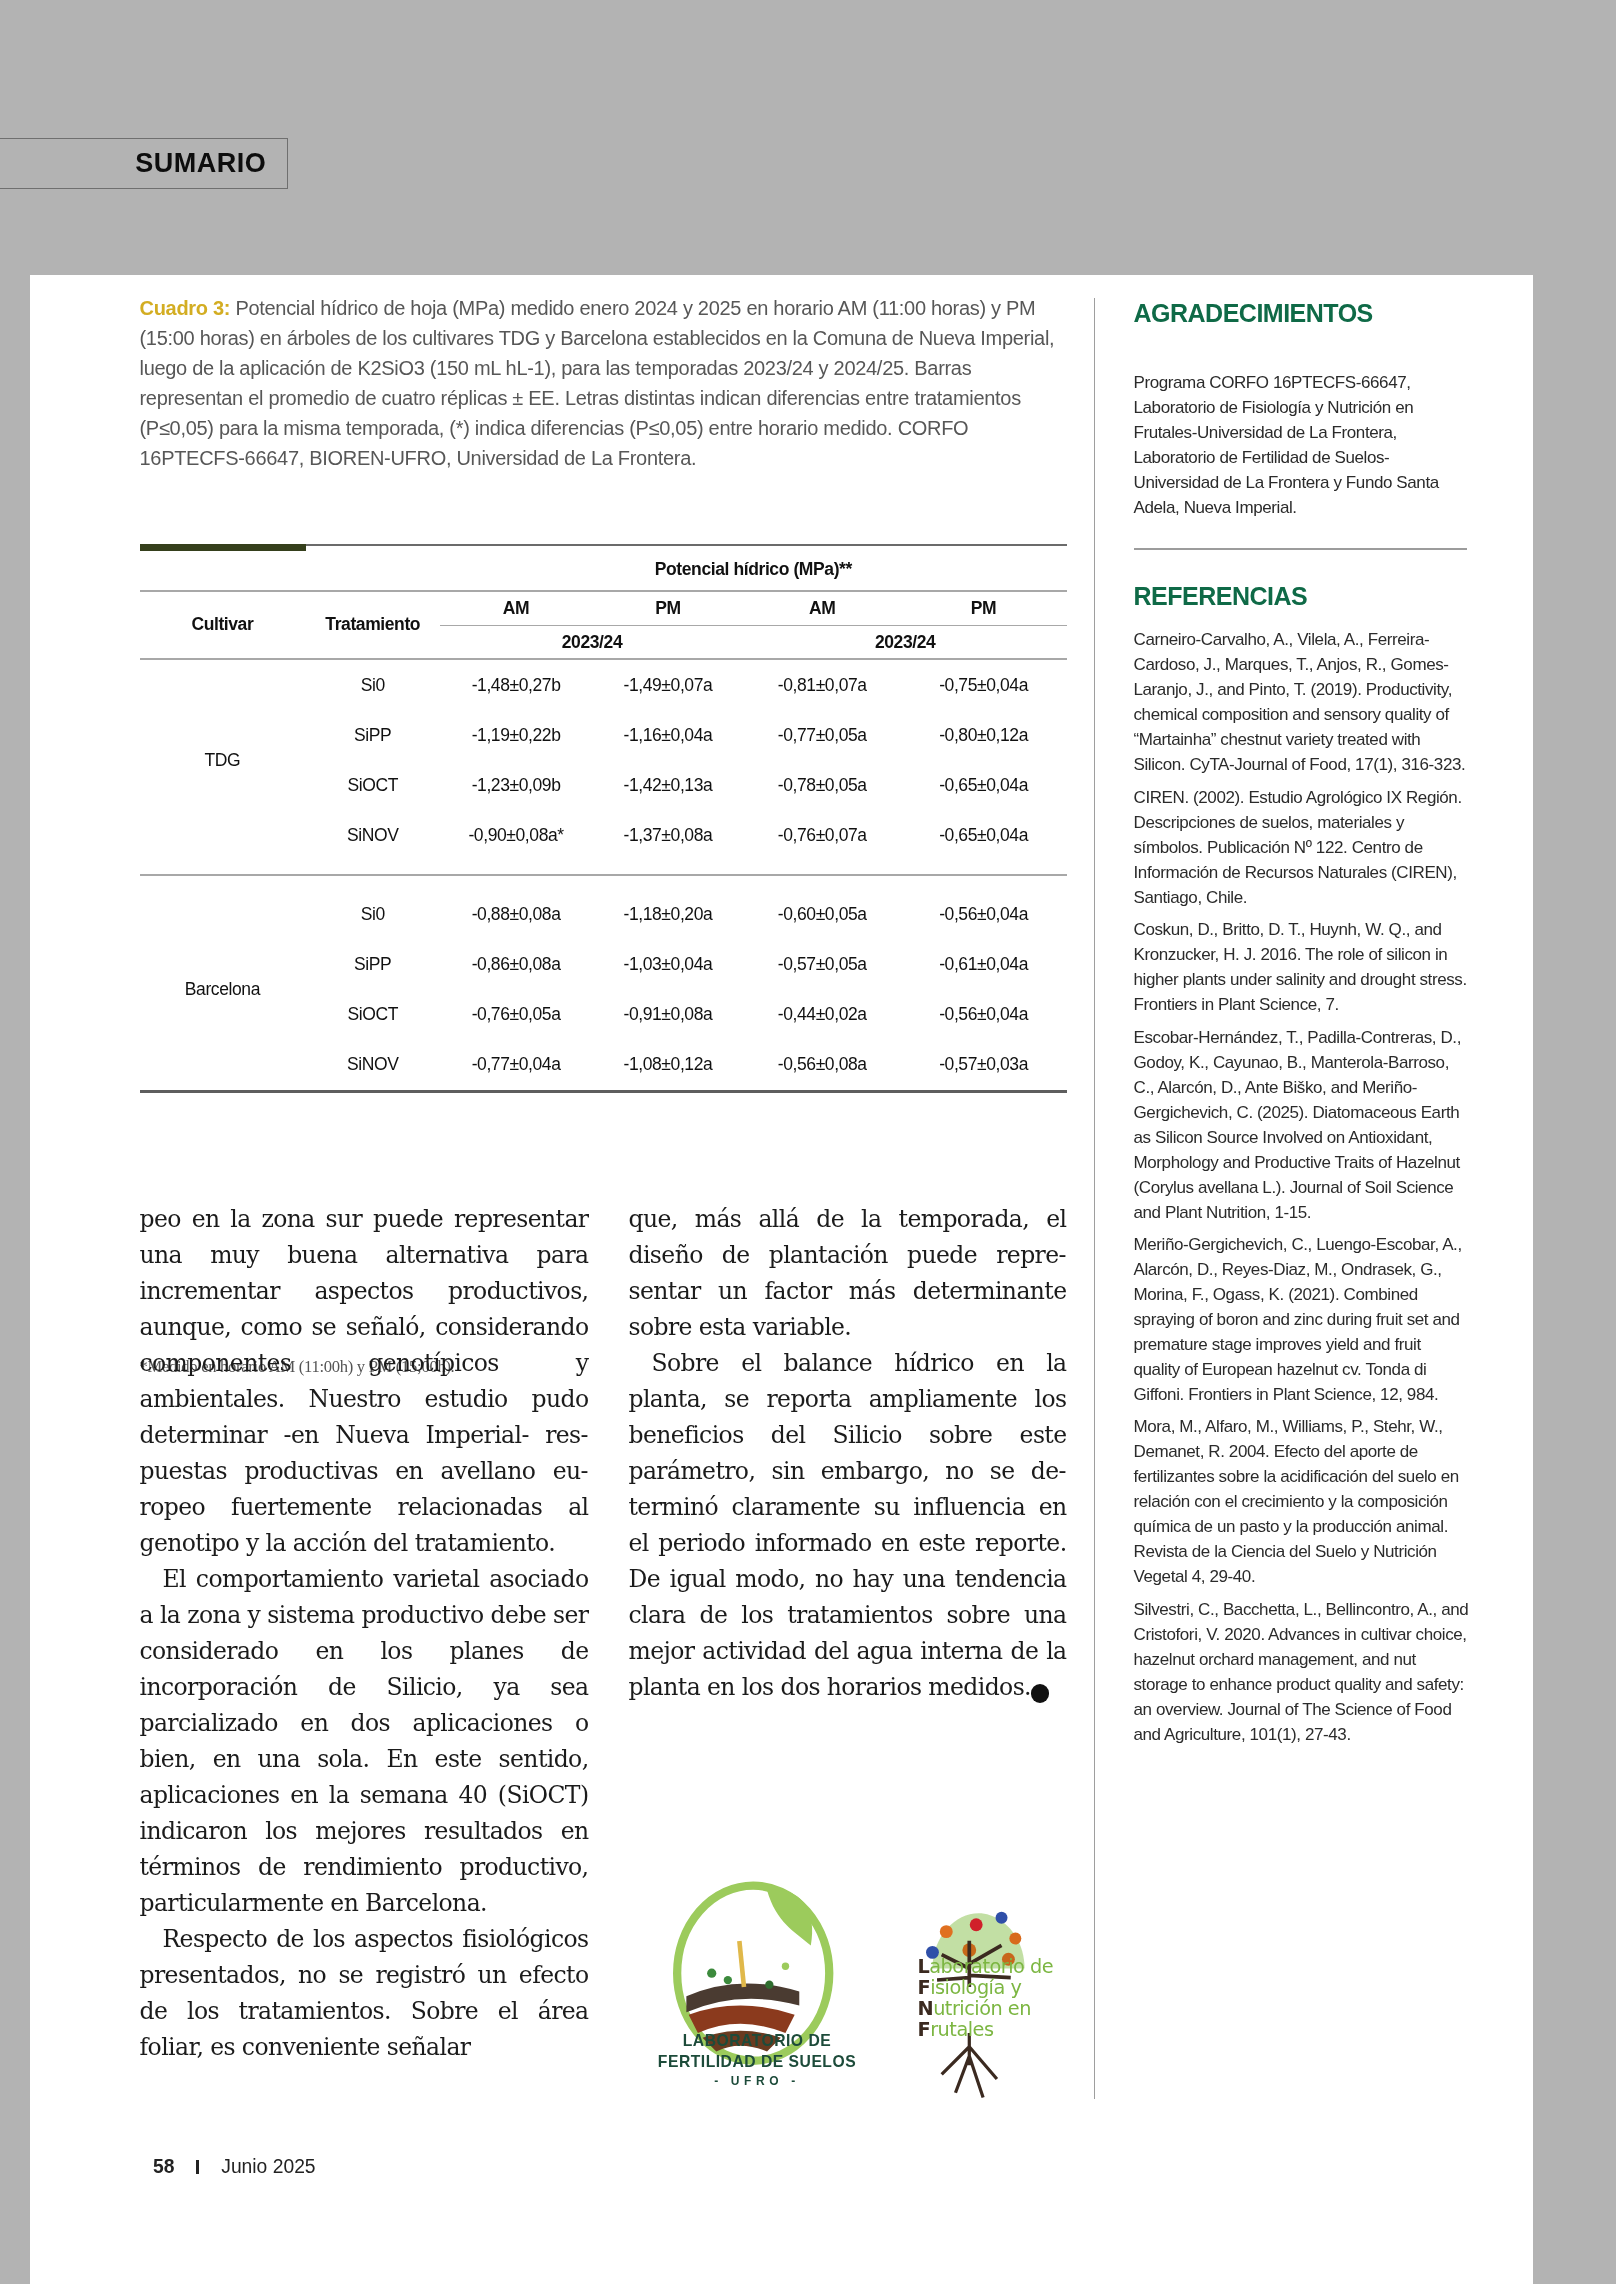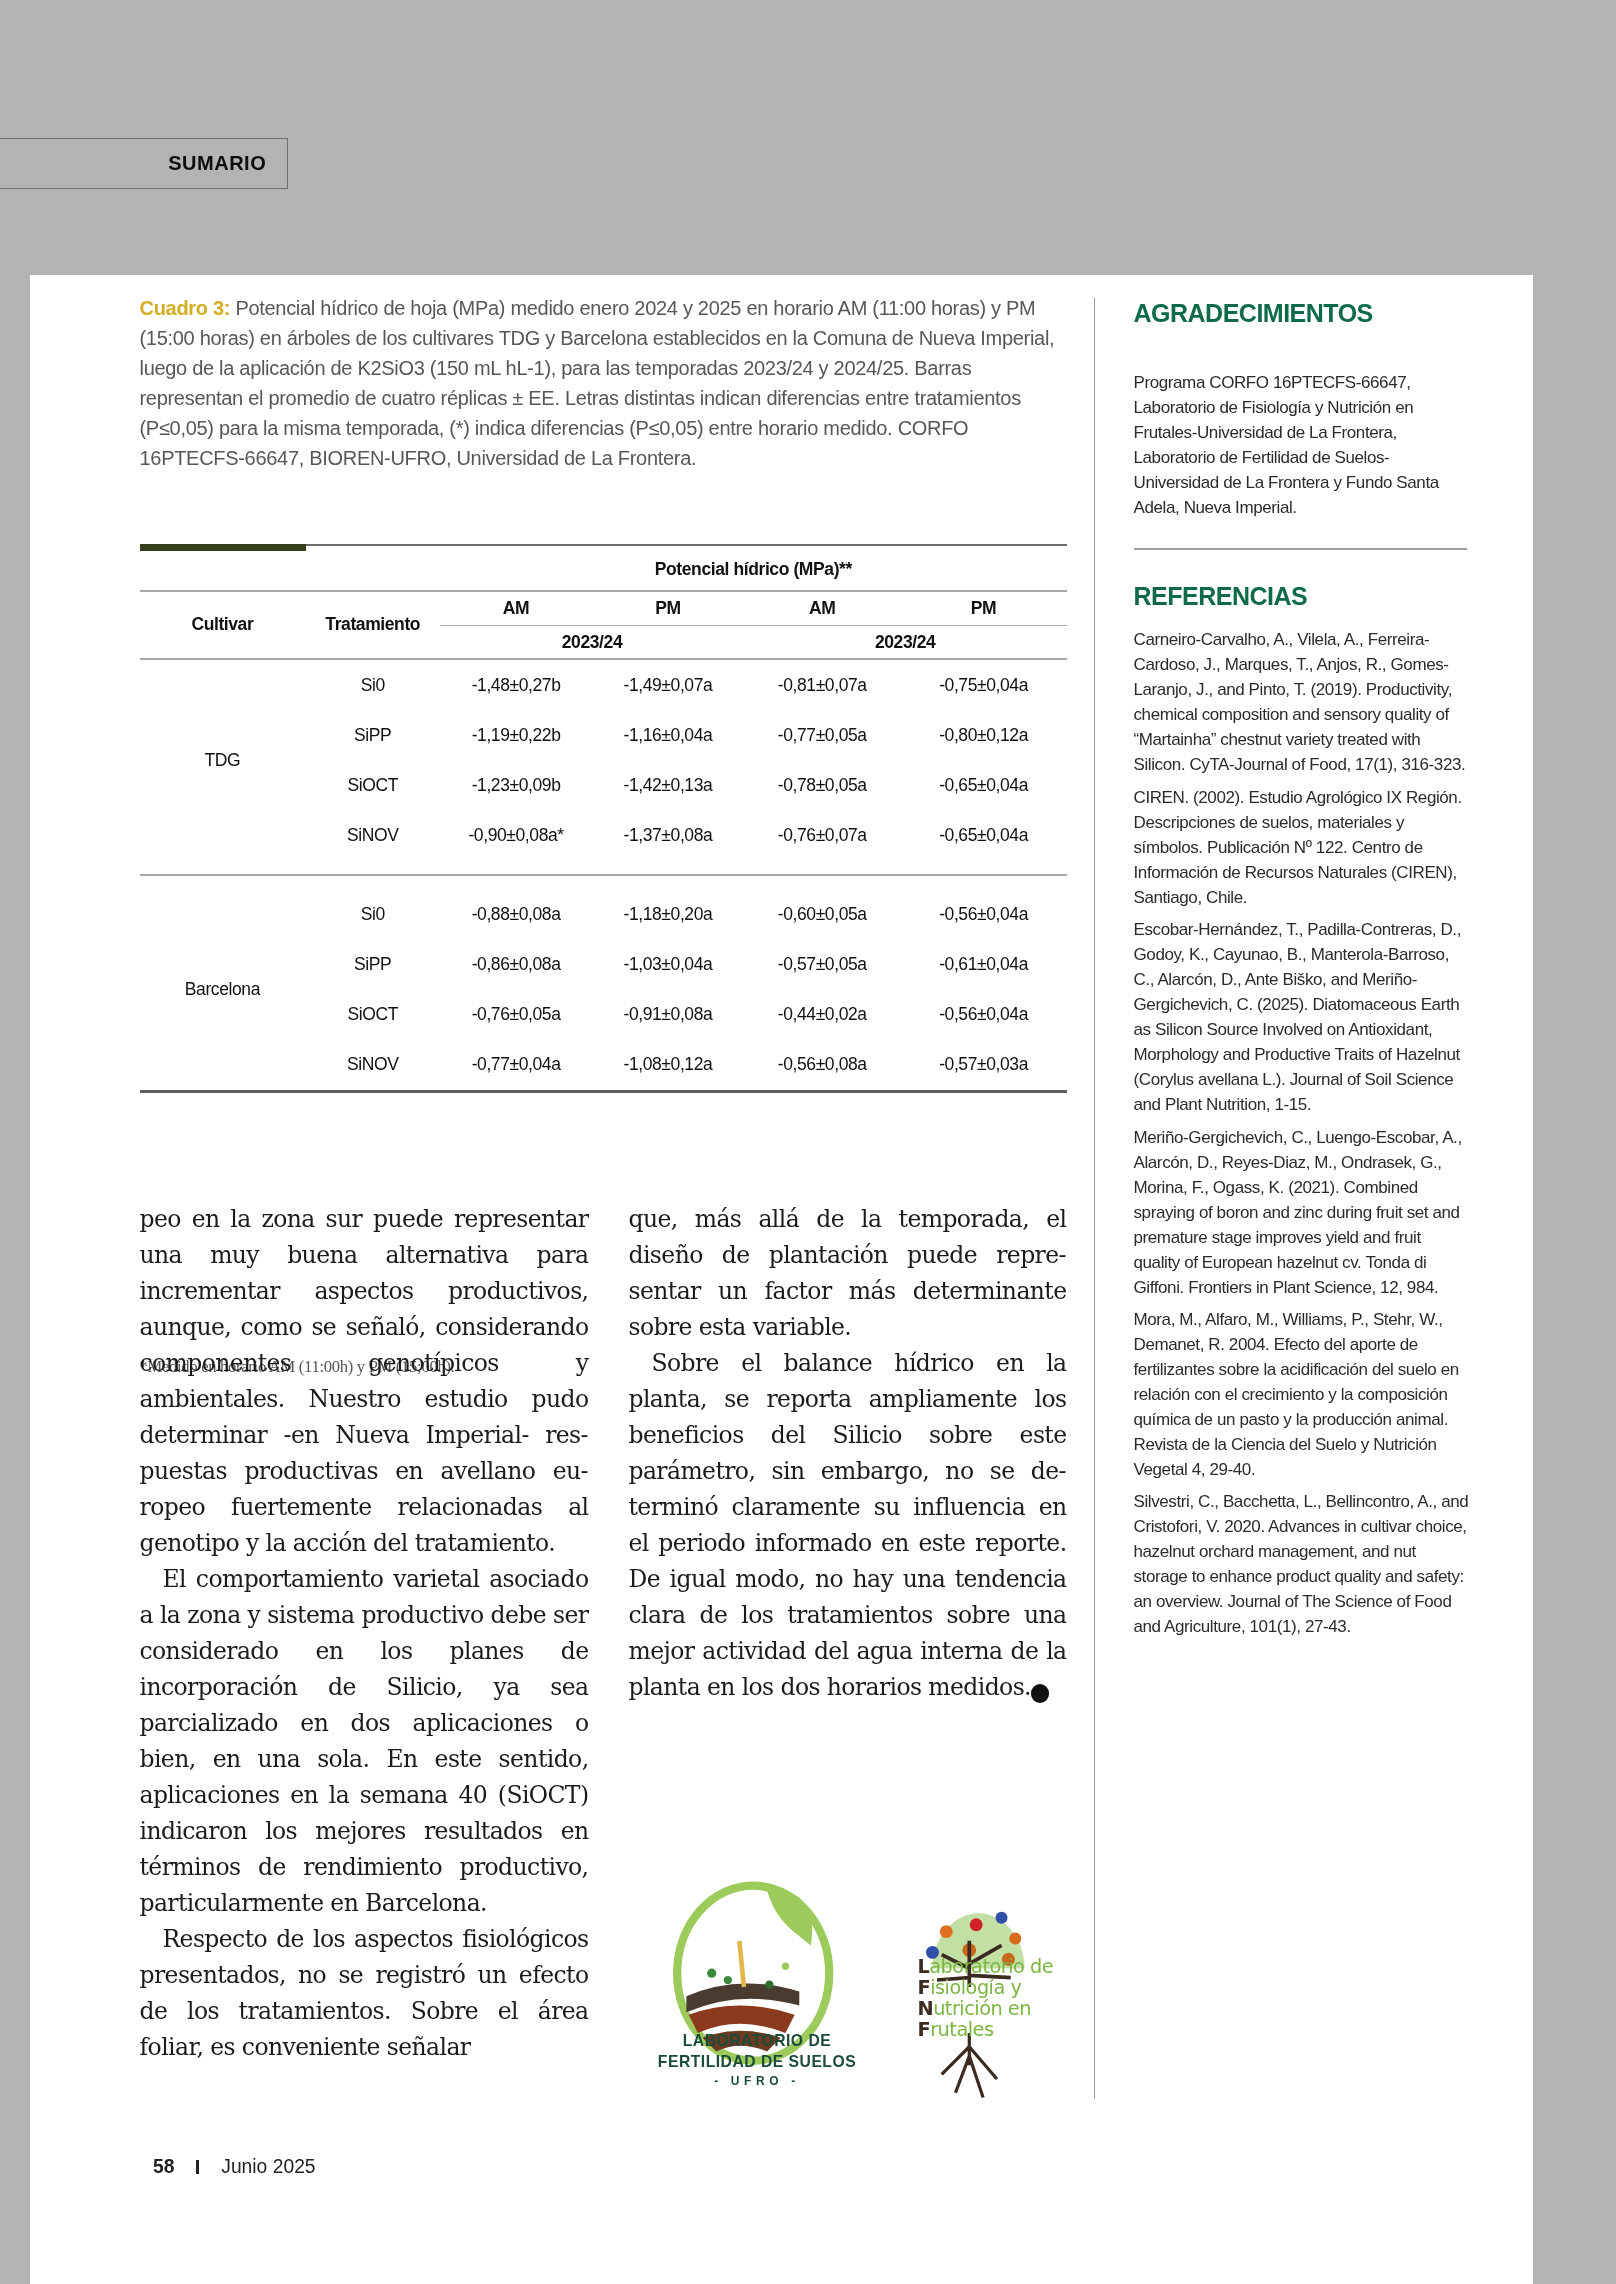--- a/index.html
+++ b/index.html
@@ -14,21 +14,21 @@
   .sumario-tab {
     position: absolute; left: -1.8px; top: 138px;
     width: 290px; height: 51px;
     border: 1.8px solid #6f6f6f;
     box-sizing: border-box;
     display: flex; align-items: center; justify-content: flex-end;
     padding-right: 21px;
   }
   .sumario-tab span {
     font-family: "Liberation Sans", sans-serif;
-    font-weight: bold; font-size: 20px; color: #0d0d0d; letter-spacing: 0.5px;
+    font-weight: bold; font-size: 27px; color: #0d0d0d; letter-spacing: 0.5px;
   }
   .page {
     position: absolute; left: 29.5px; top: 275px;
     width: 1503px; height: 2247px;
     background: #ffffff;
   }
   .main-col {
     position: absolute; left: 110px; top: 18.4px; width: 927px;
   }
   .caption {
@@ -314,20 +314,21 @@
   <div class="vdivider"></div>
 
   <aside class="side-col">
     <h2 class="side-h">AGRADECIMIENTOS</h2>
     <div class="side-text ack-text">Programa CORFO 16PTECFS-66647, Laboratorio de Fisiología y Nutrición en Frutales-Universidad de La Frontera, Laboratorio de Fertilidad de Suelos-Universidad de La Frontera y Fundo Santa Adela, Nueva Imperial.</div>
     <div class="side-rule"></div>
     <h2 class="side-h refs-h">REFERENCIAS</h2>
     <div class="side-text refs" id="refs">
         <p class="ref">Carneiro-Carvalho, A., Vilela, A., Ferreira-Cardoso, J., Marques, T., Anjos, R., Gomes-Laranjo, J., and Pinto, T. (2019). Productivity, chemical composition and sensory quality of “Martainha” chestnut variety treated with Silicon. CyTA-Journal of Food, 17(1), 316-323.</p>
         <p class="ref">CIREN. (2002). Estudio Agrológico IX Región. Descripciones de suelos, materiales y símbolos. Publicación Nº 122. Centro de Información de Recursos Naturales (CIREN), Santiago, Chile.</p>
+        <p class="ref">Coskun, D., Britto, D. T., Huynh, W. Q., and Kronzucker, H. J. 2016. The role of silicon in higher plants under salinity and drought stress. Frontiers in Plant Science, 7.</p>
         <p class="ref">Escobar-Hernández, T., Padilla-Contreras, D., Godoy, K., Cayunao, B., Manterola-Barroso, C., Alarcón, D., Ante Biško, and Meriño-Gergichevich, C. (2025). Diatomaceous Earth as Silicon Source Involved on Antioxidant, Morphology and Productive Traits of Hazelnut (Corylus avellana L.). Journal of Soil Science and Plant Nutrition, 1-15.</p>
         <p class="ref">Meriño-Gergichevich, C., Luengo-Escobar, A., Alarcón, D., Reyes-Diaz, M., Ondrasek, G., Morina, F., Ogass, K. (2021). Combined spraying of boron and zinc during fruit set and premature stage improves yield and fruit quality of European hazelnut cv. Tonda di Giffoni. Frontiers in Plant Science, 12, 984.</p>
         <p class="ref">Mora, M., Alfaro, M., Williams, P., Stehr, W., Demanet, R. 2004. Efecto del aporte de fertilizantes sobre la acidificación del suelo en relación con el crecimiento y la composición química de un pasto y la producción animal. Revista de la Ciencia del Suelo y Nutrición Vegetal 4, 29-40.</p>
         <p class="ref">Silvestri, C., Bacchetta, L., Bellincontro, A., and Cristofori, V. 2020. Advances in cultivar choice, hazelnut orchard management, and nut storage to enhance product quality and safety: an overview. Journal of The Science of Food and Agriculture, 101(1), 27-43.</p>
       </div>
   </aside>
 </div>
 
 <div class="footer">
   <span class="pg">58</span>

